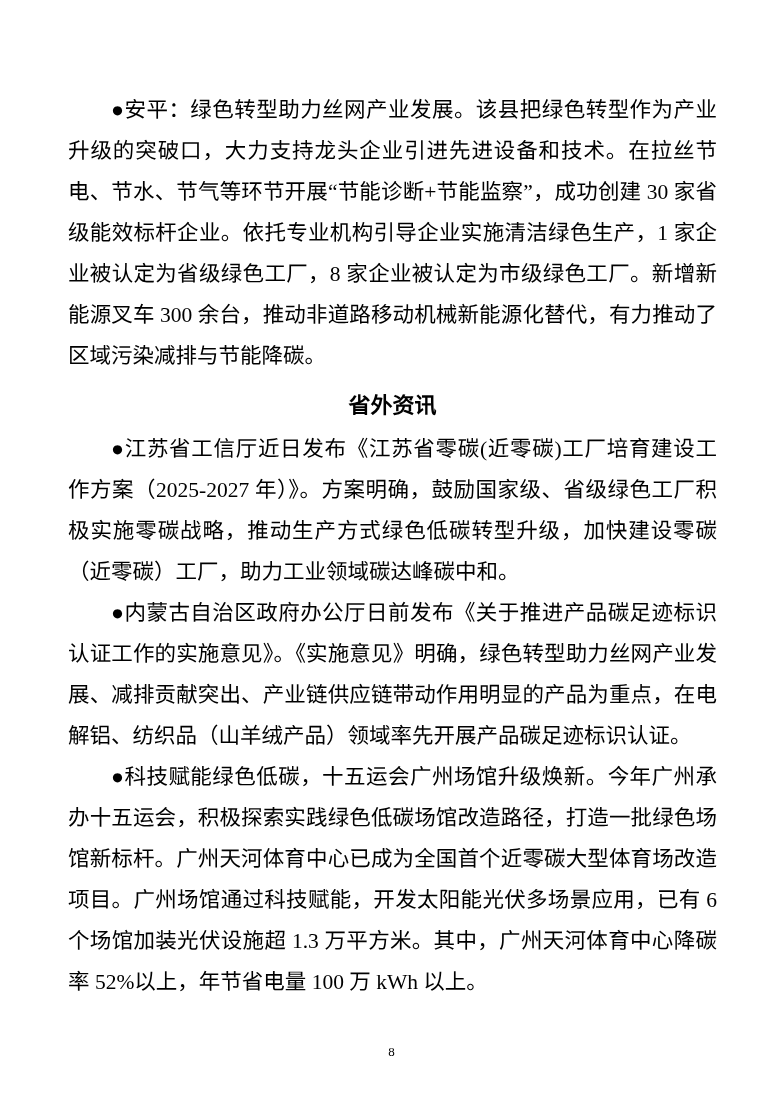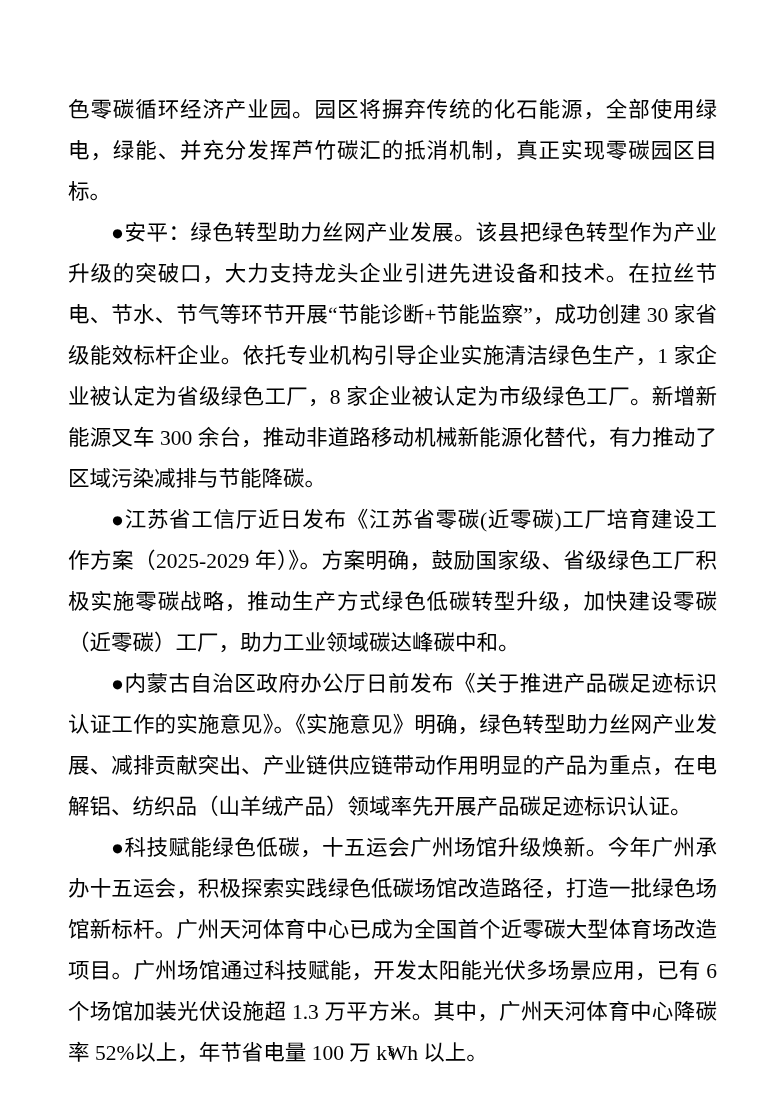--- a/index.html
+++ b/index.html
@@ -51,22 +51,22 @@
     font-size: 13px;
     line-height: 16px;
     color: #000000;
   }
 </style>
 </head>
 <body>
 
 <div class="page">
   <div class="content">
-    <p class="para">色零碳循环经济产业园。园区将摒弃传统的化石能源，全部使用绿电，绿能、并充分发挥芦竹碳汇的抵消机制，真正实现零碳园区目标。</p>
     <p class="para indented">●安平：绿色转型助力丝网产业发展。该县把绿色转型作为产业升级的突破口，大力支持龙头企业引进先进设备和技术。在拉丝节电、节水、节气等环节开展“节能诊断+节能监察”，成功创建 30 家省级能效标杆企业。依托专业机构引导企业实施清洁绿色生产，1 家企业被认定为省级绿色工厂，8 家企业被认定为市级绿色工厂。新增新能源叉车 300 余台，推动非道路移动机械新能源化替代，有力推动了区域污染减排与节能降碳。</p>
-    <p class="para indented">●江苏省工信厅近日发布《江苏省零碳(近零碳)工厂培育建设工作方案（2025-2029 年）》。方案明确，鼓励国家级、省级绿色工厂积极实施零碳战略，推动生产方式绿色低碳转型升级，加快建设零碳（近零碳）工厂，助力工业领域碳达峰碳中和。</p>
+    <h2 class="section-heading">省外资讯</h2>
+    <p class="para indented">●江苏省工信厅近日发布《江苏省零碳(近零碳)工厂培育建设工作方案（2025-2027 年）》。方案明确，鼓励国家级、省级绿色工厂积极实施零碳战略，推动生产方式绿色低碳转型升级，加快建设零碳（近零碳）工厂，助力工业领域碳达峰碳中和。</p>
     <p class="para indented">●内蒙古自治区政府办公厅日前发布《关于推进产品碳足迹标识认证工作的实施意见》。《实施意见》明确，绿色转型助力丝网产业发展、减排贡献突出、产业链供应链带动作用明显的产品为重点，在电解铝、纺织品（山羊绒产品）领域率先开展产品碳足迹标识认证。</p>
     <p class="para indented">●科技赋能绿色低碳，十五运会广州场馆升级焕新。今年广州承办十五运会，积极探索实践绿色低碳场馆改造路径，打造一批绿色场馆新标杆。广州天河体育中心已成为全国首个近零碳大型体育场改造项目。广州场馆通过科技赋能，开发太阳能光伏多场景应用，已有 6 个场馆加装光伏设施超 1.3 万平方米。其中，广州天河体育中心降碳率 52%以上，年节省电量 100 万 kWh 以上。</p>
   </div>
   <div class="page-footer">
     <span>8</span>
   </div>
 </div>
 
 </body></html>

